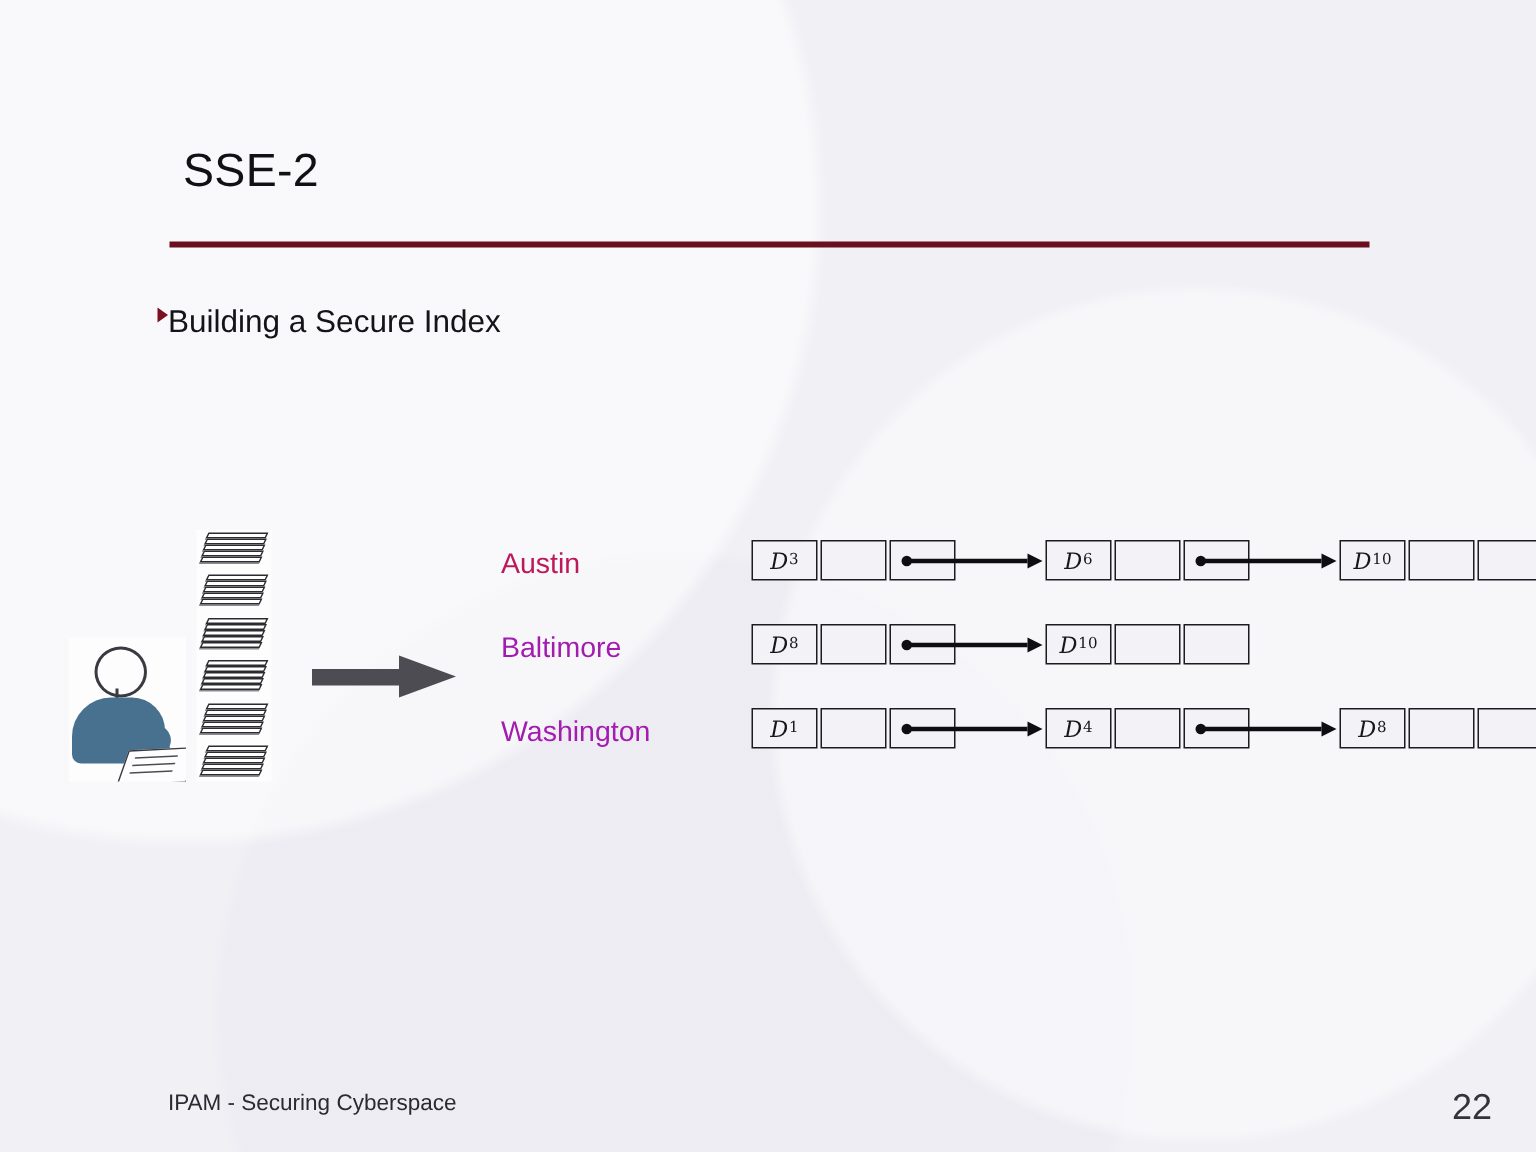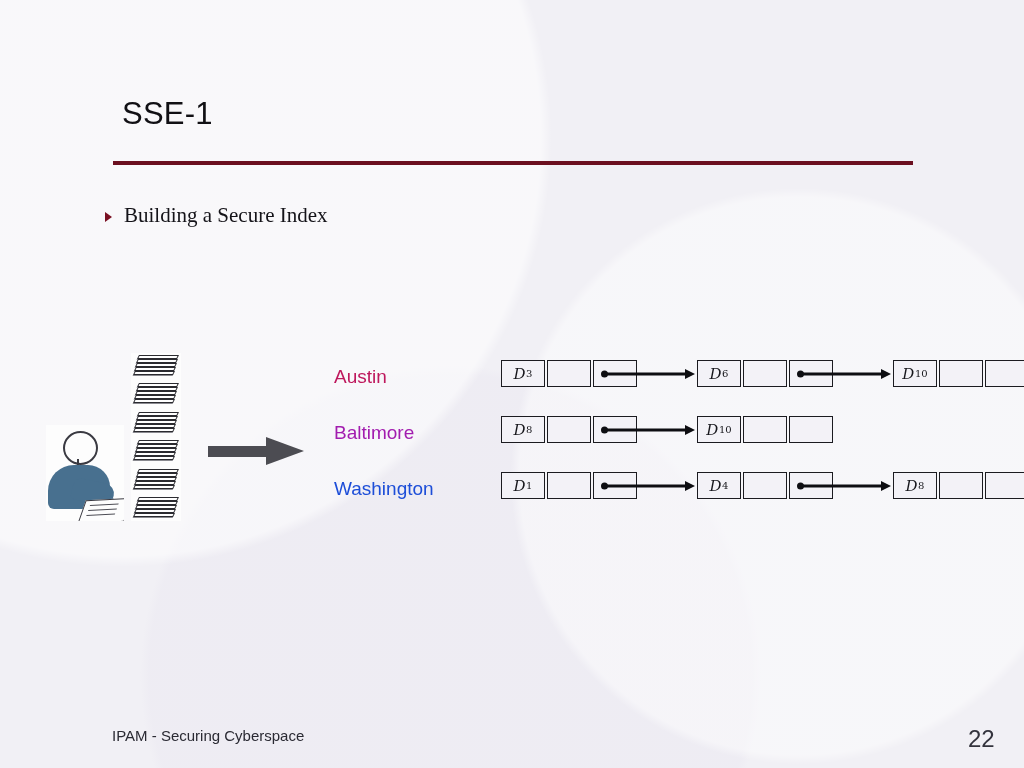--- a/index.html
+++ b/index.html
@@ -43,23 +43,22 @@
     height: 4px;
     background: #6b0f1f;
   }
 
   
   .bullet-row {
     position: absolute;
     left: 105px;
     top: 203px;
     display: flex;
-    align-items: center;
-    gap: 12px;
-    font-family: Liberation Serif, serif;
+    align-items: flex-start;
+    gap: 0;
   }
   .bullet-marker {
     width: 0; height: 0;
     border-left: 7px solid #7a1022;
     border-top: 5px solid transparent;
     border-bottom: 5px solid transparent;
     margin-top: 2px;
   }
   .bullet-text {
     font-size: 21px;
@@ -288,21 +287,21 @@
     top: 725px;
     font-size: 24px;
     color: #33333d;
   }
 </style>
 </head>
 <body>
 
 <div class="slide-bg-texture"></div>
 
-<div class="title">SSE-1</div>
+<div class="title">SSE-2</div>
 <div class="title-rule"></div>
 
 <div class="bullet-row">
   <div class="bullet-marker"></div>
   <div class="bullet-text">Building a Secure Index</div>
 </div>
 
 <div class="person-card">
   <div class="person-head"></div>
   <div class="person-neck"></div>
@@ -414,21 +413,21 @@
           <div class="lhead"></div>
         </div>
         <div class="node">
           <div class="cell doc-label">D<span class="sub">10</span></div>
           <div class="cell"></div>
           <div class="cell ptr"></div>
         </div>
       </div>
     </div>
     <div class="index-row">
-      <div class="keyword" style="color: #1d4ed8;">Washington</div>
+      <div class="keyword" style="color: #a21caf;">Washington</div>
       <div class="chain">
         <div class="node">
           <div class="cell doc-label">D<span class="sub">1</span></div>
           <div class="cell"></div>
           <div class="cell ptr">
             <div class="dot"></div>
           </div>
         </div>
         <div class="link">
           <div class="lshaft"></div>

